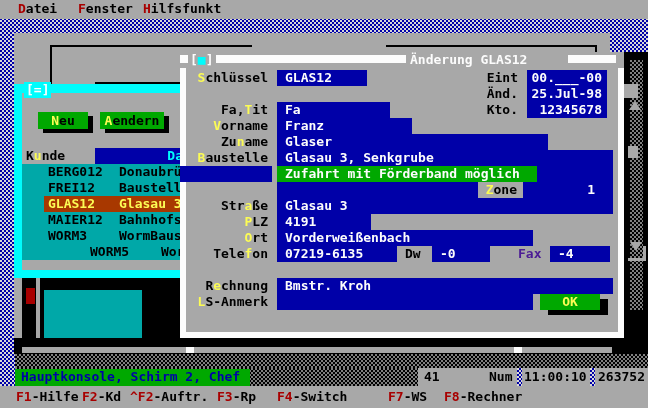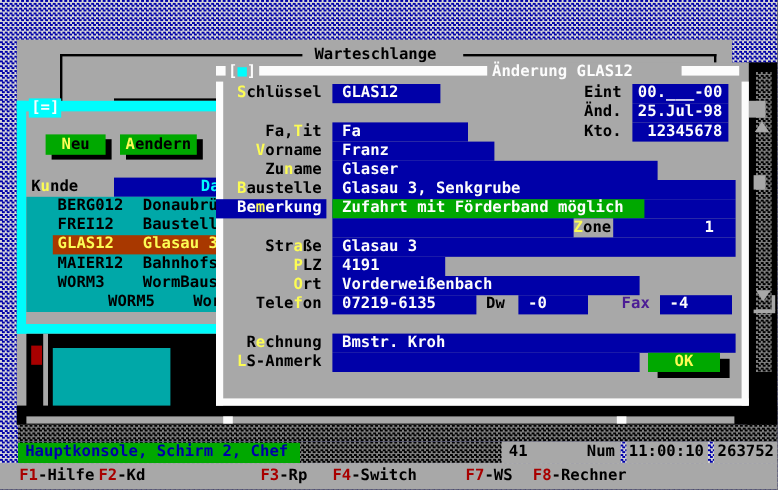--- a/index.html
+++ b/index.html
@@ -29,27 +29,31 @@
   .lrow.sel{background:#a83800;color:#fcfc54;}
   .fkey{position:absolute;top:3px;color:#000;white-space:pre;text-align:right;}
   .tri-up{width:0;height:0;border-left:6px solid transparent;border-right:6px solid transparent;border-bottom:9px solid #a8a8a8;}
   .tri-down{width:0;height:0;border-left:6px solid transparent;border-right:6px solid transparent;border-top:9px solid #a8a8a8;}
 </style>
 </head>
 <body>
 
 <div class="screen">
 
+  <div class="abs gray" style="left:0;top:0;width:648px;height:19px;">
+    <span class="menu-item" style="left:18px;"><span class="rk">D</span><span>atei</span></span>
+    <span class="menu-item" style="left:78px;"><span class="rk">F</span><span>enster</span></span>
+    <span class="menu-item" style="left:143px;"><span class="rk">H</span><span>ilfsfunkt</span></span>
+  </div>
 
   <div class="abs gray" style="left:14px;top:33px;width:596px;height:322px;"></div>
   <div class="blk-line" style="left:50px;top:45px;width:202px;height:2px;"></div>
   <div class="blk-line" style="left:386px;top:45px;width:211px;height:2px;"></div>
   <div class="blk-line" style="left:50px;top:45px;width:2px;height:40px;"></div>
   <div class="blk-line" style="left:595px;top:45px;width:2px;height:9px;"></div>
-  <div class="abs" style="left:262px;top:38px;color:#000;">Warteschlange</div>
   <div class="blk-line" style="left:95px;top:82px;width:90px;height:2px;"></div>
 
   <div class="abs" style="left:622px;top:52px;width:26px;height:316px;background:#000;">
     <div class="abs ditherdark" style="left:8px;top:8px;width:13px;height:250px;"></div>
     <div class="abs" style="left:2px;top:32px;width:14px;height:14px;background:#a8a8a8;"></div>
     <div class="abs tri-up" style="left:7px;top:49px;"></div>
     <div class="abs" style="left:6px;top:94px;width:10px;height:12px;background:#a8a8a8;"></div>
     <div class="abs tri-down" style="left:8px;top:190px;"></div>
     <div class="abs" style="left:6px;top:206px;width:18px;height:3px;background:#a8a8a8;"></div>
     <div class="abs" style="left:21px;top:194px;width:3px;height:13px;background:#a8a8a8;"></div>
@@ -124,26 +128,25 @@
     <div class="dlabel" style="top:66px;"><span></span><span class="hk">V</span><span>orname</span></div>
     <div class="field" style="left:97px;top:66px;width:135px;">Franz</div>
 
     <div class="dlabel" style="top:82px;"><span>Zu</span><span class="hk">n</span><span>ame</span></div>
     <div class="field" style="left:97px;top:82px;width:271px;">Glaser</div>
 
     <div class="dlabel" style="top:98px;"><span></span><span class="hk">B</span><span>austelle</span></div>
     <div class="field" style="left:97px;top:98px;width:336px;">Glasau 3, Senkgrube</div>
 
     <div class="abs" style="left:0;top:114px;width:92px;height:16px;background:#0000a8;"></div>
-    <div class="dlabel" style="top:114px;color:#fcfcfc;"><span>Be</span><span class="hk">m</span><span>erkung</span></div>
     <div class="field" style="left:97px;top:114px;width:336px;"></div>
     <div class="field" style="left:97px;top:114px;width:260px;background:#00a800;">Zufahrt mit Förderband möglich</div>
 
     <div class="field" style="left:97px;top:130px;width:336px;text-align:right;padding-right:18px;">1</div>
-    <div class="abs gray" style="left:298px;top:130px;width:33px;height:16px;text-align:right;color:#000;padding-right:6px;box-sizing:border-box;"><span></span><span class="hk">Z</span><span>one</span></div>
+    <div class="abs gray" style="left:298px;top:130px;width:45px;height:16px;text-align:right;color:#000;padding-right:6px;box-sizing:border-box;"><span></span><span class="hk">Z</span><span>one</span></div>
 
     <div class="dlabel" style="top:146px;"><span>Str</span><span class="hk">a</span><span>ße</span></div>
     <div class="field" style="left:97px;top:146px;width:336px;">Glasau 3</div>
 
     <div class="dlabel" style="top:162px;"><span></span><span class="hk">P</span><span>LZ</span></div>
     <div class="field" style="left:97px;top:162px;width:94px;">4191</div>
 
     <div class="dlabel" style="top:178px;"><span></span><span class="hk">O</span><span>rt</span></div>
     <div class="field" style="left:97px;top:178px;width:256px;">Vorderweißenbach</div>
 
@@ -172,19 +175,20 @@
     <div class="abs" style="left:15px;top:1px;width:235px;height:17px;background:#00a800;color:#0000a8;padding-left:6px;box-sizing:border-box;">Hauptkonsole, Schirm 2, Chef</div>
     <span class="abs" style="left:424px;top:1px;color:#000;">41</span>
     <span class="abs" style="left:489px;top:1px;color:#000;">Num</span>
     <span class="abs" style="left:524px;top:1px;color:#000;">11:00:10</span>
     <span class="abs" style="left:598px;top:1px;color:#000;">263752</span>
   </div>
 
   <div class="abs gray" style="left:0;top:386px;width:648px;height:22px;" id="fkeybar">
       <span class="fkey" style="left: 16px;"><span class="rk">F1</span><span>-Hilfe</span></span>
       <span class="fkey" style="left: 82px;"><span class="rk">F2</span><span>-Kd</span></span>
+      <span class="fkey" style="left: 130px;"><span class="rk">^F2</span><span>-Auftr.</span></span>
       <span class="fkey" style="left: 217px;"><span class="rk">F3</span><span>-Rp</span></span>
       <span class="fkey" style="left: 277px;"><span class="rk">F4</span><span>-Switch</span></span>
       <span class="fkey" style="left: 388px;"><span class="rk">F7</span><span>-WS</span></span>
       <span class="fkey" style="left: 444px;"><span class="rk">F8</span><span>-Rechner</span></span>
     </div>
 
 </div>
 
 </body></html>

